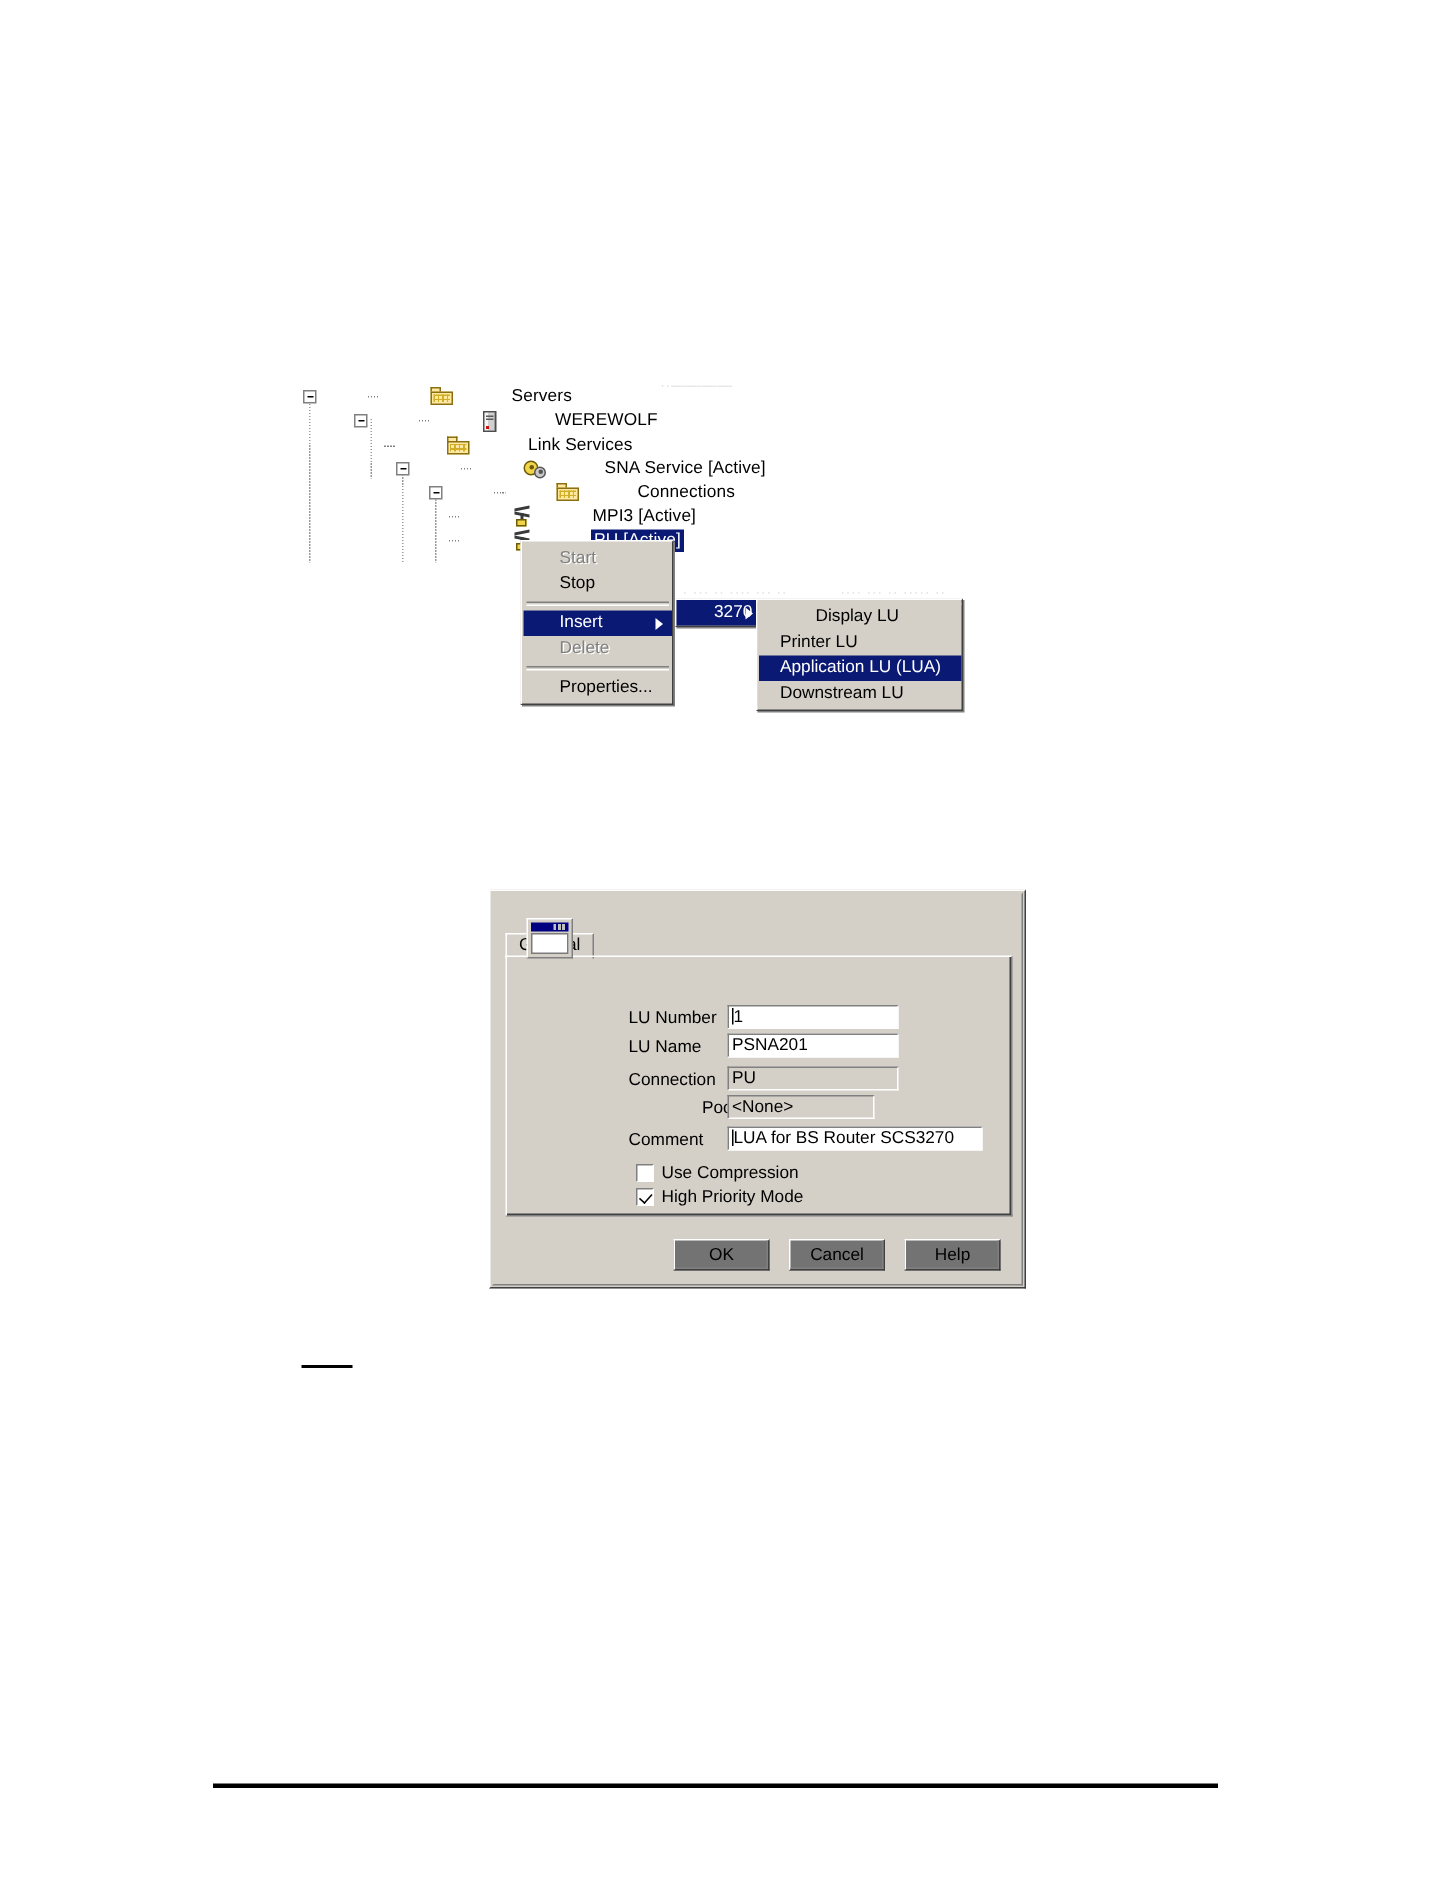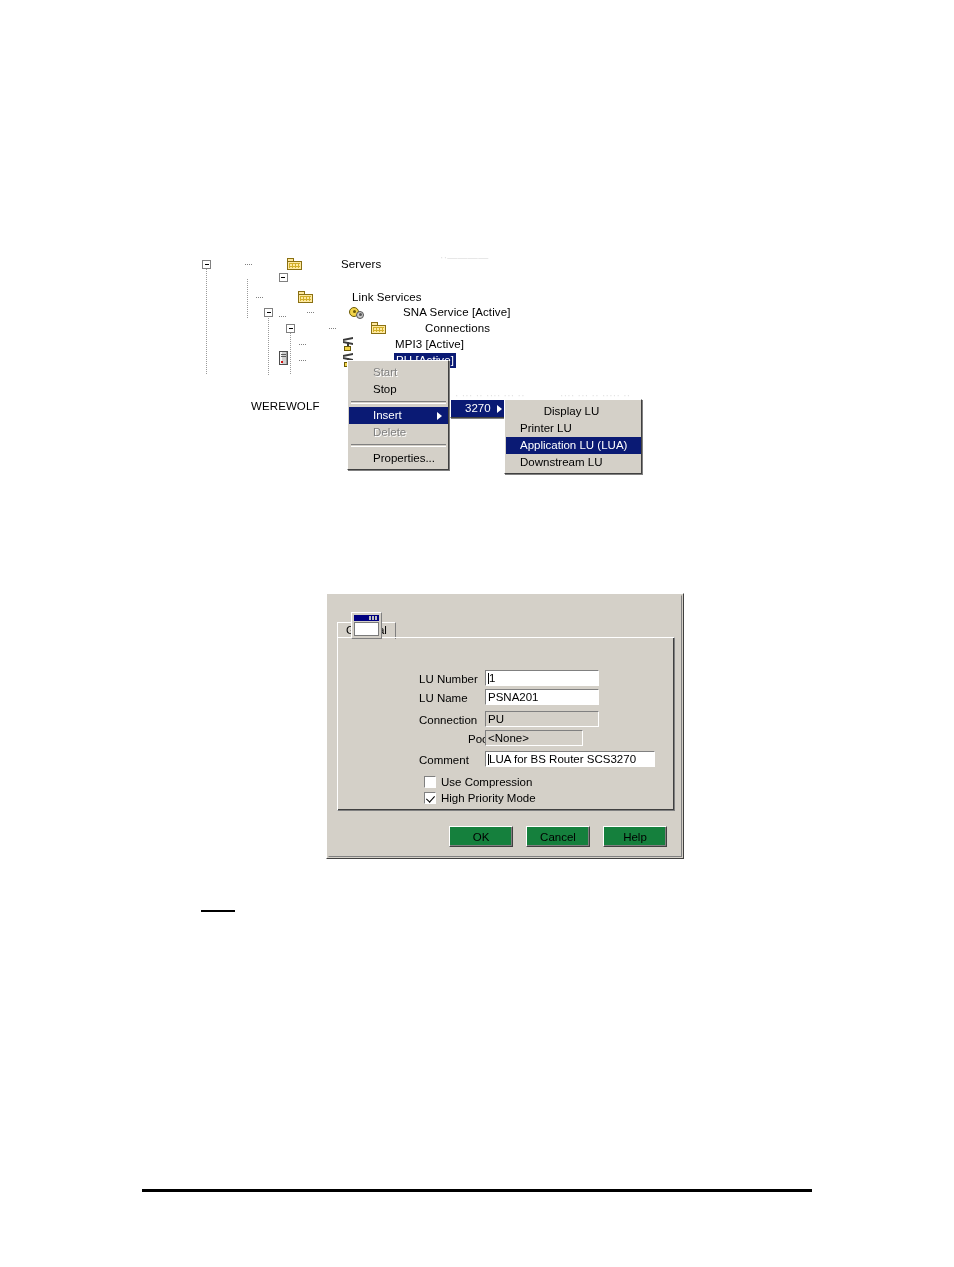--- a/index.html
+++ b/index.html
@@ -377,21 +377,21 @@
     left: 3px; top: 1px;
     width: 4px; height: 7px;
     border: solid #000;
     border-width: 0 1.6px 1.6px 0;
     transform: rotate(42deg);
   }
 
   .btn {
     position: absolute;
     height: 21px;
-    background: #15803d;
+    background: #737373;
     border-top: 1px solid #ffffff;
     border-left: 1px solid #ffffff;
     border-right: 1px solid #404040;
     border-bottom: 1px solid #404040;
     box-sizing: border-box;
     font-size: 11.5px;
     display: flex;
     align-items: center;
     justify-content: center;
     color: #000;
@@ -418,21 +418,21 @@
     <div class="expander"></div>
     <div class="dotseg"></div>
     <div class="ico ico-folder">
       <div class="ftab"></div>
         <div class="fbody"></div>
         <div class="fgrid"></div>
     </div>
     <span class="tree-label">Servers</span>
   </div>
 
-  <div class="tree-row" style="left:45px; top:18px;flex-direction:column;">
+  <div class="tree-row" style="left:34px; top:18px;">
     <div class="expander"></div>
     <div class="dotseg"></div>
     <div class="ico ico-server">
       <div class="case"></div>
         <div class="bar1"></div>
         <div class="bar2"></div>
         <div class="led"></div>
     </div>
     <span class="tree-label">WEREWOLF</span>
   </div>
@@ -509,21 +509,21 @@
       <span>Insert</span>
       <span class="arrow"></span>
     </div>
     <div class="mi disabled">Delete</div>
     <div class="msep"></div>
     <div class="mi">Properties...</div>
   </div>
 </div>
 
 <div class="menu" id="sub-insert" style="left:450px; top:399px; width:57px; padding:0;">
-  <div class="mi hl" style="padding:0 16px 0 14px; height:17px; line-height:17px;">
+  <div class="mi hl" style="padding:0 16px 0 25px; height:17px; line-height:17px;">
     <span>3270</span>
     <span class="arrow"></span>
   </div>
 </div>
 
 <div class="menu" id="sub-3270" style="left:504px; top:399px; width:136px;">
   <div class="menu-inner">
     <div class="mi" style="padding-left:14px;text-align:center;">Display LU</div>
     <div class="mi" style="padding-left:14px;">Printer LU</div>
     <div class="mi hl" style="padding-left:14px;">Application LU (LUA)</div>

